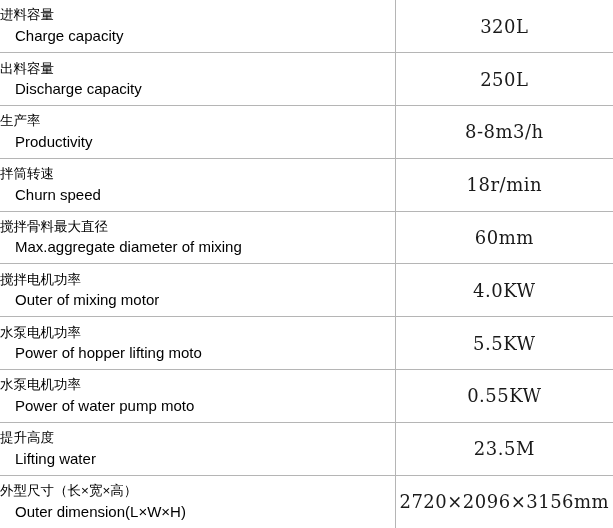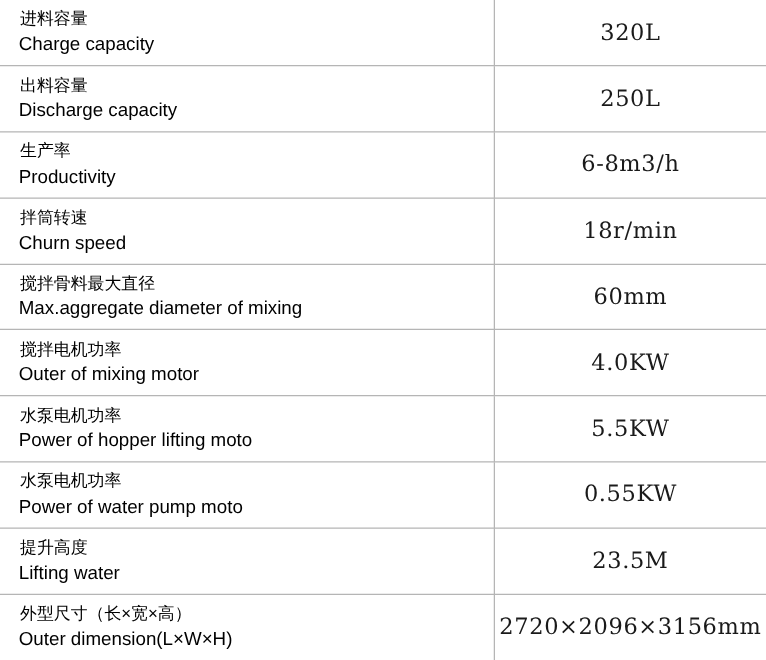--- a/index.html
+++ b/index.html
@@ -50,21 +50,20 @@
     font-family: "DejaVu Serif", serif;
     font-size: 18px;
     letter-spacing: 0.5px;
     color: #1a1a1a;
   }
   .label-cn {
     font-size: 13.5px;
     line-height: 1.45;
     color: #000;
     display: block;
-    padding-left: 16px;
   }
   .label-en {
     font-size: 15px;
     line-height: 1.45;
     color: #000;
     display: block;
     font-family: "Liberation Sans", sans-serif;
     padding-left: 15px;
   }
   .value-text {
@@ -93,21 +92,21 @@
       <td class="col-value">
         <span class="value-text">250L</span>
       </td>
     </tr>
     <tr>
       <td class="col-label">
         <span class="label-cn">生产率</span>
         <span class="label-en">Productivity</span>
       </td>
       <td class="col-value">
-        <span class="value-text">6-8m3/h</span>
+        <span class="value-text">8-8m3/h</span>
       </td>
     </tr>
     <tr>
       <td class="col-label">
         <span class="label-cn">拌筒转速</span>
         <span class="label-en">Churn speed</span>
       </td>
       <td class="col-value">
         <span class="value-text">18r/min</span>
       </td>

